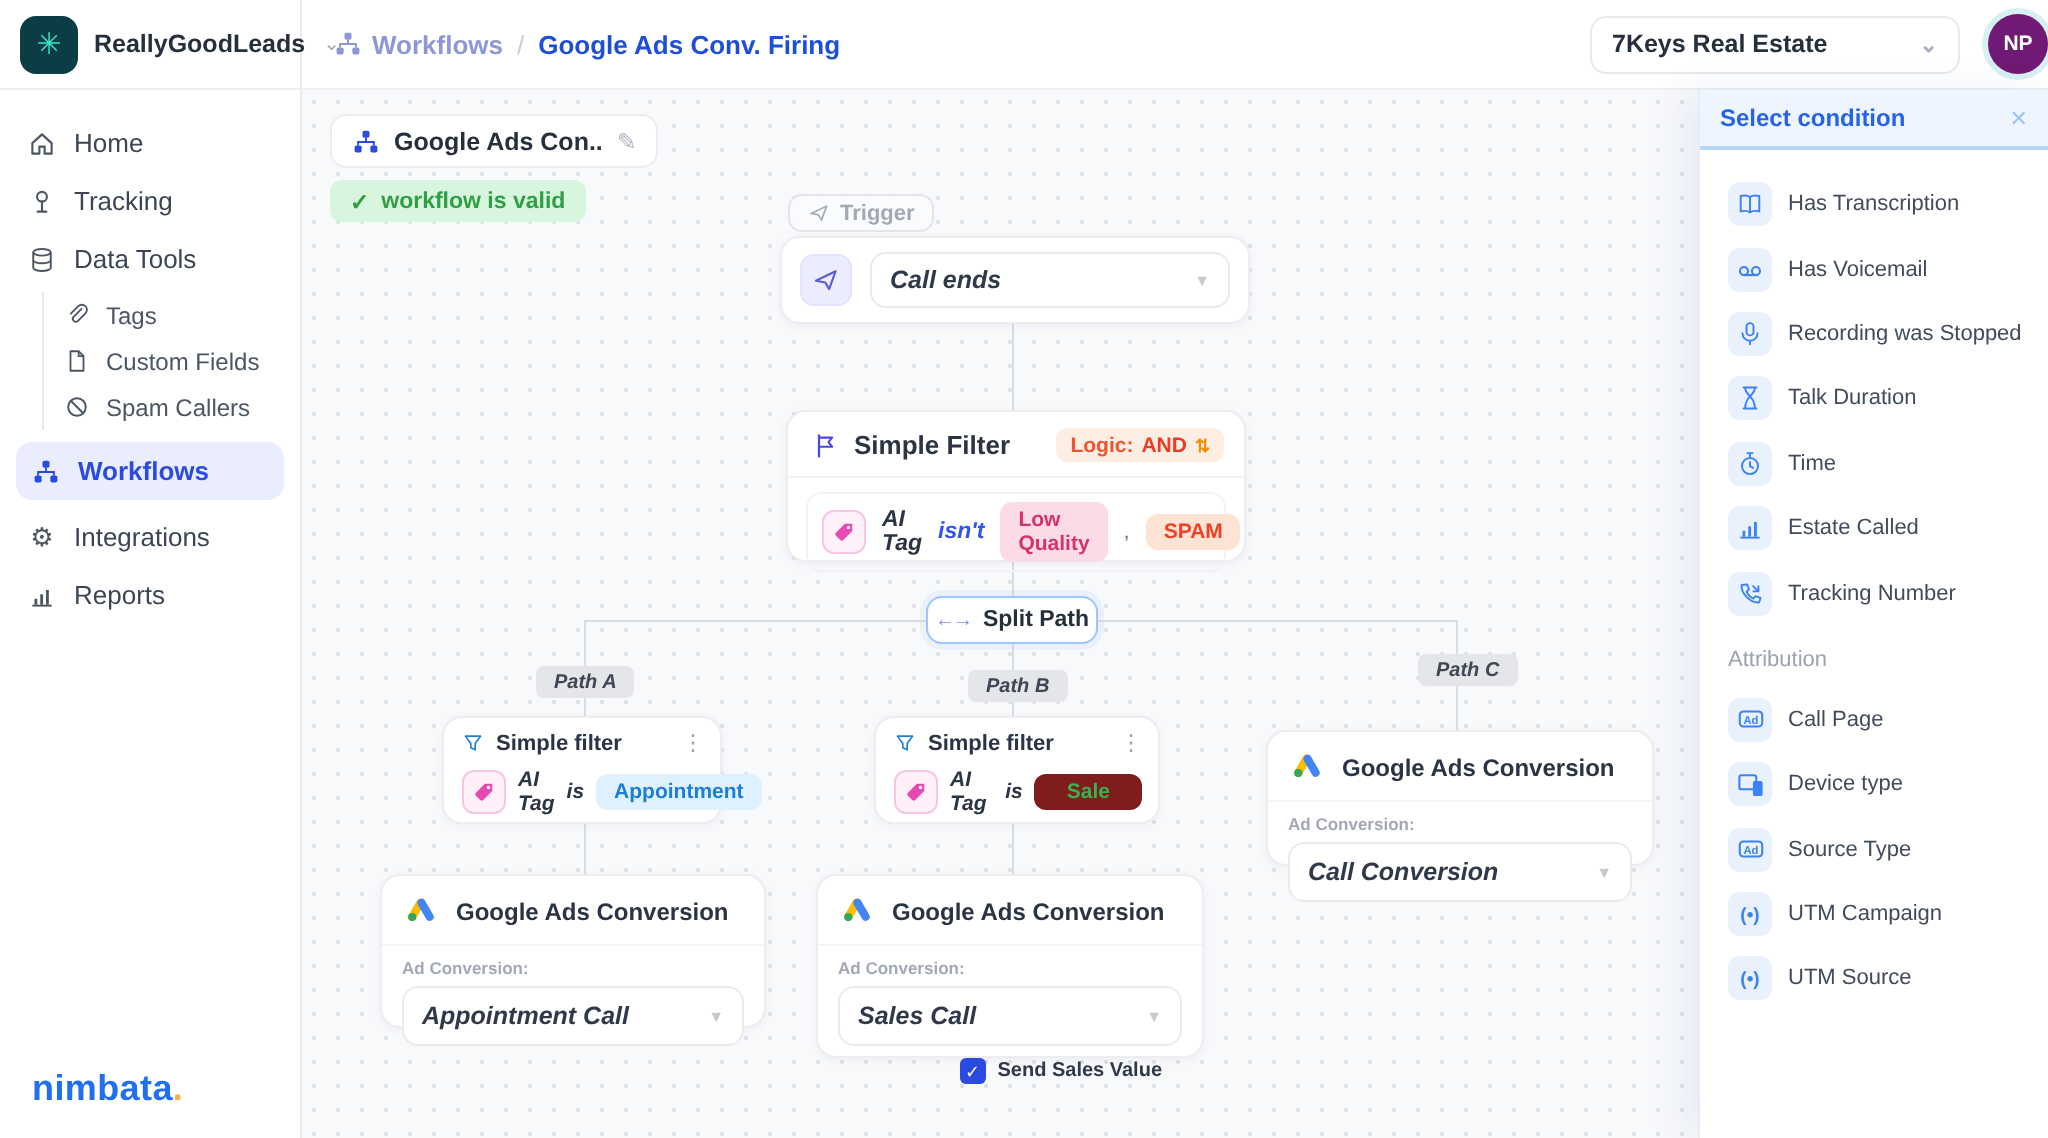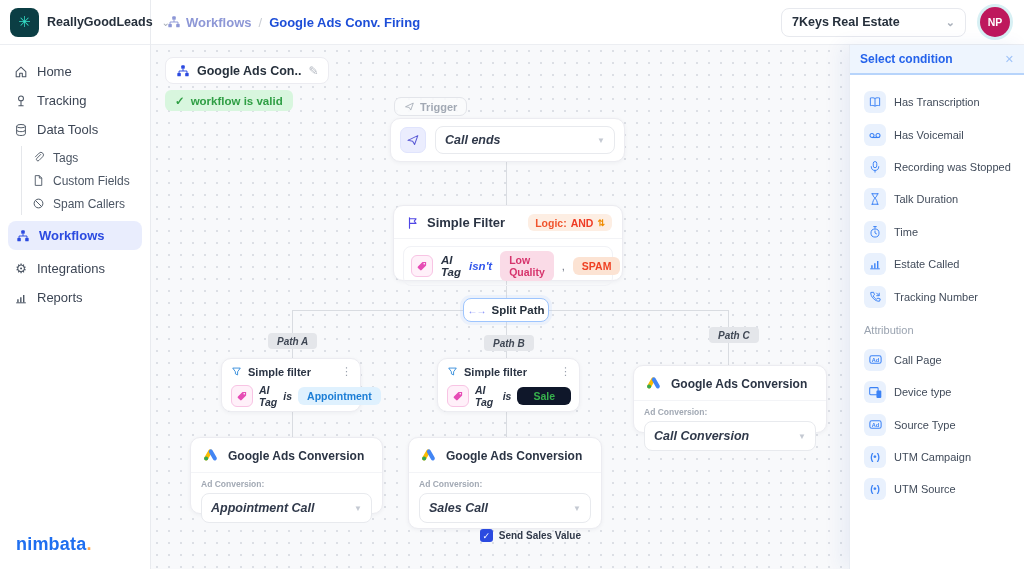--- a/index.html
+++ b/index.html
@@ -11,21 +11,21 @@
   .brand-area { width:151px; height:45px; display:flex; align-items:center; gap:8px; padding:0 10px; border-right:1px solid #e9ebef; }
   .brand-logo-box { width:29px; height:29px; border-radius:8px; background:#0b3e44; display:flex; align-items:center; justify-content:center; color:#35e0c8; font-size:15px; flex:0 0 auto; }
   .brand-name { font-size:12.5px; font-weight:700; color:#26303c; white-space:nowrap; }
   .brand-caret { color:#a4abb5; font-size:10px; margin-left:1px; }
   .crumbs { display:flex; align-items:center; gap:7px; padding-left:16px; flex:1; }
   .crumb-root { display:flex; align-items:center; gap:5px; color:#8d97d6; font-size:13px; font-weight:600; cursor:pointer; }
   .crumb-sep { color:#c9cdd4; font-size:13px; }
   .crumb-current { color:#1d4ed8; font-size:13px; font-weight:700; }
   .account-select { display:flex; align-items:center; justify-content:space-between; width:185px; height:29px; border:1px solid #e7e9ee; border-radius:8px; padding:0 10px; margin-right:14px; font-size:12.5px; font-weight:600; color:#26303c; cursor:pointer; background:#fff; }
   .account-caret { color:#aab1bb; font-size:11px; }
-  .avatar { width:30px; height:30px; border-radius:50%; background:#be185d; box-shadow:0 0 0 3px #d7f0f4; color:#fff; font-size:10.5px; font-weight:700; display:flex; align-items:center; justify-content:center; margin-right:14px; cursor:pointer; }
+  .avatar { width:30px; height:30px; border-radius:50%; background:#701a75; box-shadow:0 0 0 3px #d7f0f4; color:#fff; font-size:10.5px; font-weight:700; display:flex; align-items:center; justify-content:center; cursor:pointer; }
 
   
   .sidebar { position:absolute; top:45px; left:0; bottom:0; width:151px; background:#fff; border-right:1px solid #e9ebef; padding-top:12px; z-index:25; }
   .nav-item { display:flex; align-items:center; gap:9px; padding:7px 14px; font-size:13px; color:#3c4554; cursor:pointer; }
   .nav-item svg, .nav-item .uni { color:#4b5563; }
   .uni { font-size:13px; width:14px; text-align:center; }
   .nav-sub-group { margin:2px 0 4px 21px; border-left:1px solid #e5e7eb; }
   .nav-sub { display:flex; align-items:center; gap:8px; padding:4.5px 0 4.5px 10px; font-size:12px; color:#4b5563; cursor:pointer; }
   .nav-active { background:#e9edfd; border-radius:8px; margin:6px 8px 4px 8px; padding:7px 8px; color:#2b4ae0; font-weight:600; }
   .nav-active svg { color:#2b4ae0; }
@@ -64,21 +64,21 @@
   .logic-badge .k { color:#f0542d; }
   .logic-badge .v { color:#ef3b24; font-weight:800; }
   .logic-badge .swap { color:#f08c00; font-size:9px; }
   .cond-row { margin:7px 9px; border:1px solid #f1f2f6; border-radius:8px; display:flex; align-items:center; gap:8px; padding:4px 7px; }
   .cond-text { font-size:11.5px; font-style:italic; font-weight:600; color:#2b3444; }
   .cond-op { color:#2f54eb; }
   .chip { border-radius:6px; padding:3px 9px; font-size:10.5px; font-weight:700; }
   .chip.pinkish { background:#fadbe7; color:#d6336c; }
   .chip.orange { background:#fce3d3; color:#ef4123; }
   .chip.blue { background:#dff1fe; color:#1c7ed6; }
-  .chip.green { background:#0f172a; color:#37b24d; }
+  .chip.green { background:#7f1d1d; color:#37b24d; }
   .comma { color:#6b7280; font-size:11px; }
 
   .split-pill { position:absolute; left:312px; top:253px; width:86px; height:24px; background:#fff; border:1.5px solid #9ec5fe; border-radius:8px; box-shadow:0 0 0 3px rgba(158,197,254,.15); display:flex; align-items:center; justify-content:center; gap:6px; z-index:2; cursor:pointer; }
   .split-pill .arrows { color:#818cf8; font-size:10px; letter-spacing:-1px; }
   .split-pill .t { font-size:11.5px; font-weight:600; color:#26303c; }
 
   .path-badge { position:absolute; background:#e4e6ea; border-radius:4px; padding:2.5px 9px; font-size:10px; font-style:italic; font-weight:600; color:#3f4754; z-index:2; }
 
   .sm-filter { width:140px; height:54px; padding:6px 8px 7px 9px; }
   .smf-head { display:flex; align-items:center; gap:6px; }

